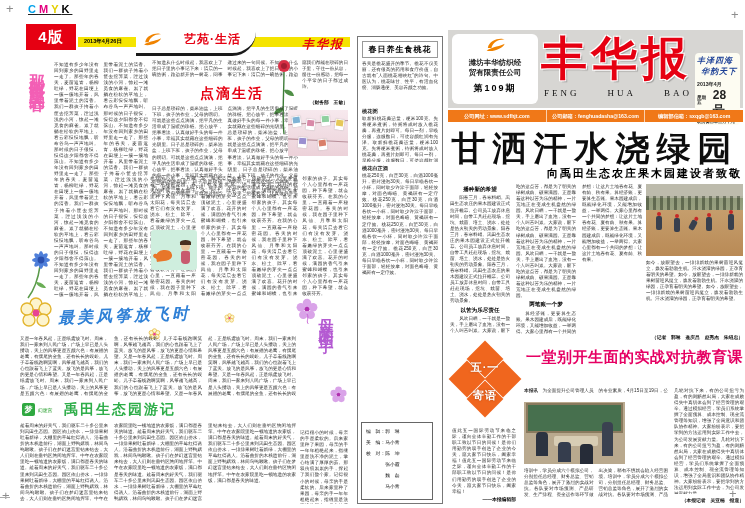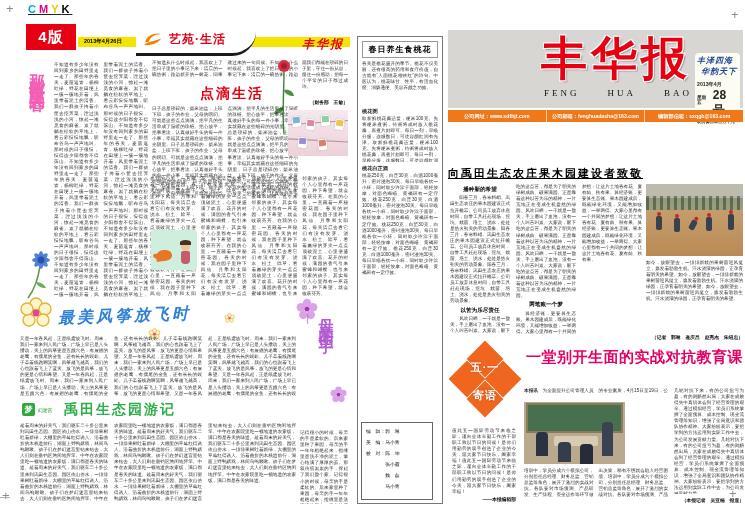--- a/index.html
+++ b/index.html
@@ -39,21 +39,21 @@
   <div class="abs mark" style="left:731px;top:8px;">+</div>
   <div class="abs mark" style="left:2px;top:489px;">+</div>
   <div class="abs mark" style="left:729px;top:487px;">+</div>
   <div class="abs" style="left:28px;top:3px;font-weight:bold;font-size:11px;letter-spacing:3px;text-decoration:underline;">
     <span style="color:#00a0e9;">C</span><span style="color:#e4007f;">M</span><span style="color:#e3cf00;">Y</span><span style="color:#000;">K</span>
   </div>
 
   <div class="abs" style="left:26px;top:24px;width:50px;height:26px;background:#e60012;color:#fff;font-weight:900;font-size:15px;text-align:center;line-height:26px;letter-spacing:1px;">4版</div>
   <div class="abs" style="left:78px;top:37px;width:272px;height:10px;background:#f5e400;"></div>
   <div class="abs" style="left:84px;top:38px;font-size:5.5px;font-weight:bold;color:#000;">2013年4月26日</div>
-  <div class="abs" style="left:136px;top:25px;width:120px;height:31px;background:#fff;border-bottom:3px solid #1a1a1a;border-radius:0 0 24px 0;display:flex;align-items:center;gap:5px;padding-left:4px;box-sizing:border-box;">
+  <div class="abs" style="left:136px;top:25px;width:120px;height:31px;background:#fff;border-bottom:3px solid #1a1a1a;border-radius:0 0 24px 0;display:flex;align-items:center;gap:20px;padding-left:4px;box-sizing:border-box;">
     <span style="display:inline-block;width:24px;height:17px;">
       <svg viewBox="0 0 40 30" width="24" height="17">
           <path d="M8 20 C10 6, 30 2, 36 6 C26 5, 16 11, 14 20 Z" fill="#f08300"></path>
           <path d="M6 24 C16 18, 30 17, 36 13 C34 21, 14 28, 6 24 Z" fill="#f08300"></path>
         </svg>
     </span>
     <span style="color:#e60012;font-weight:900;font-size:12px;letter-spacing:1px;">艺苑·生活</span>
   </div>
   <div class="abs serif" style="left:302px;top:36px;color:#e60012;font-weight:900;font-style:italic;font-size:12px;letter-spacing:2px;">丰华报</div>
 
@@ -205,20 +205,31 @@
       <div class="staffline">编　辑：郭　琳</div>
       <div class="staffline">美　编：马小青</div>
       <div class="staffline">校　对：陈　坤</div>
       <div class="staffline">　　　　张小霞</div>
       <div class="staffline">　　　　魏　磊</div>
       <div class="staffline">　　　　马小青</div>
     </div>
   </div>
 
   <div class="abs" style="left:448px;top:30px;width:295px;height:78px;background:#d7d6d3;">
+    <div class="abs" style="left:4px;top:4px;width:86px;height:70px;background:#fff;border-radius:6px;text-align:center;padding-top:2px;box-sizing:border-box;">
+      <span style="display:inline-block;width:28px;height:18px;">
+        <svg viewBox="0 0 40 30" width="28" height="18">
+            <path d="M8 20 C10 6, 30 2, 36 6 C26 5, 16 11, 14 20 Z" fill="#f08300"></path>
+            <path d="M6 24 C16 18, 30 17, 36 13 C34 21, 14 28, 6 24 Z" fill="#f08300"></path>
+          </svg>
+      </span>
+      <div style="font-weight:bold;font-size:7.5px;color:#222;line-height:1.3;">潍坊丰华纺织经</div>
+      <div style="font-weight:bold;font-size:7.5px;color:#222;line-height:1.3;">贸有限责任公司</div>
+      <div style="font-weight:900;font-size:9px;color:#000;letter-spacing:2px;margin-top:4px;">第109期</div>
+    </div>
     <div class="abs serif" style="left:92px;top:-2px;width:152px;height:62px;color:#e60012;font-weight:900;font-size:46px;letter-spacing:4px;text-align:center;text-shadow:-1px -1px 0 #fff,1px -1px 0 #fff,-1px 1px 0 #fff,1px 1px 0 #fff,2px 2px 1px rgba(0,0,0,.25);">丰华报</div>
     <div class="abs serif" style="left:96px;top:58px;width:148px;display:flex;justify-content:space-between;font-size:9px;letter-spacing:3px;color:#111;">
       <span>FENG</span>
       <span>HUA</span>
       <span>BAO</span>
     </div>
     <div class="abs" style="left:247px;top:3px;width:45px;height:72px;background:#fdfcf2;border-radius:4px;padding:2px 2px;box-sizing:border-box;margin-top:20px;">
       <div class="serif" style="color:#1b3f96;font-weight:900;font-style:italic;font-size:8px;letter-spacing:1px;">丰泽四海</div>
       <div class="serif" style="color:#1b3f96;font-weight:900;font-style:italic;font-size:8px;letter-spacing:1px;margin-left:4px;">华韵天下</div>
       <div style="font-weight:bold;font-size:5.2px;margin-top:4px;">2013年4月</div>
@@ -228,21 +239,22 @@
       </div>
       <div style="font-size:4.2px;font-weight:bold;">农历癸巳年三月十九</div>
     </div>
   </div>
   <div class="abs" style="left:448px;top:110px;width:295px;height:12px;background:#f07818;display:flex;">
     <span class="infoseg">公司网址：www.sdfhjt.com</span>
     <span class="infoseg">公司邮箱：fenghuadasha@163.com</span>
     <span class="infoseg">编辑部信箱：sxqgb@163.com</span>
   </div>
 
-  <div class="abs serif" style="left:448px;top:166px;width:294px;text-align:left;font-weight:bold;font-size:11px;letter-spacing:2px;color:#000;text-decoration:underline;">向禹田生态农庄果木园建设者致敬</div>
+  <div class="abs" style="left:448px;top:126px;width:294px;text-align:center;color:#0d0d0d;font-weight:900;font-size:34px;letter-spacing:7px;">甘洒汗水浇绿园</div>
+  <div class="abs serif" style="left:448px;top:166px;width:294px;text-align:right;font-weight:bold;font-size:11px;letter-spacing:2px;color:#000;">向禹田生态农庄果木园建设者致敬</div>
   <div class="abs txt colbox cols3" style="left:450px;top:184px;width:192px;height:152px;">
     <div class="subhead">播种新的希望</div>
     <p class="para">阳春三月，春寒料峭。禹田生态农庄的果木园建设正式拉开帷幕。公司员工放弃休息时间，自带工具赶赴现场，挖坑、栽苗、培土、浇水，处处是热火朝天的劳动景象。阳春三月，春寒料峭。禹田生态农庄的果木园建设正式拉开帷幕。公司员工放弃休息时间，自带工具赶赴现场，挖坑、栽苗、培土、浇水，处处是热火朝天的劳动景象。阳春三月，春寒料峭。禹田生态农庄的果木园建设正式拉开帷幕。公司员工放弃休息时间，自带工具赶赴现场，挖坑、栽苗、培土、浇水，处处是热火朝天的劳动景象。</p>
     <div class="subhead">以苦为乐尽责任</div>
     <p class="para">风吹日晒，一干就是一整天，手上磨出了血泡，没有一个人叫苦叫累。大家说，眼下吃的这点苦，都是为了明天的绿树成荫、硕果满园。正是靠着这种以苦为乐的精神，一片荒地正在变成生机盎然的绿园。风吹日晒，一干就是一整天，手上磨出了血泡，没有一个人叫苦叫累。大家说，眼下吃的这点苦，都是为了明天的绿树成荫、硕果满园。正是靠着这种以苦为乐的精神，一片荒地正在变成生机盎然的绿园。风吹日晒，一干就是一整天，手上磨出了血泡，没有一个人叫苦叫累。大家说，眼下吃的这点苦，都是为了明天的绿树成荫、硕果满园。正是靠着这种以苦为乐的精神，一片荒地正在变成生机盎然的绿园。</p>
     <div class="subhead">两笔账一个梦</div>
     <p class="para">算经济账，更要算生态账。果木园建成后，既能绿化环境，又能增加收益，一举两得。大家心里都有一个共同的梦想：让这片土地春有花、夏有荫、秋有果。算经济账，更要算生态账。果木园建成后，既能绿化环境，又能增加收益，一举两得。大家心里都有一个共同的梦想：让这片土地春有花、夏有荫、秋有果。算经济账，更要算生态账。果木园建成后，既能绿化环境，又能增加收益，一举两得。大家心里都有一个共同的梦想：让这片土地春有花、夏有荫、秋有果。</p>
   </div>
   <div class="abs" style="left:646px;top:184px;width:97px;height:72px;overflow:hidden;background:linear-gradient(#bdbbac 0%,#bdbbac 20%,#8f9878 20%,#9aa07f 36%,#c59e6d 36%,#b98a56 100%);">
     <div class="abs" style="left:0;top:12px;width:100%;height:14px;background:repeating-linear-gradient(90deg,rgba(55,65,45,.55) 0 3px,rgba(150,160,130,.25) 3px 7px);"></div>

